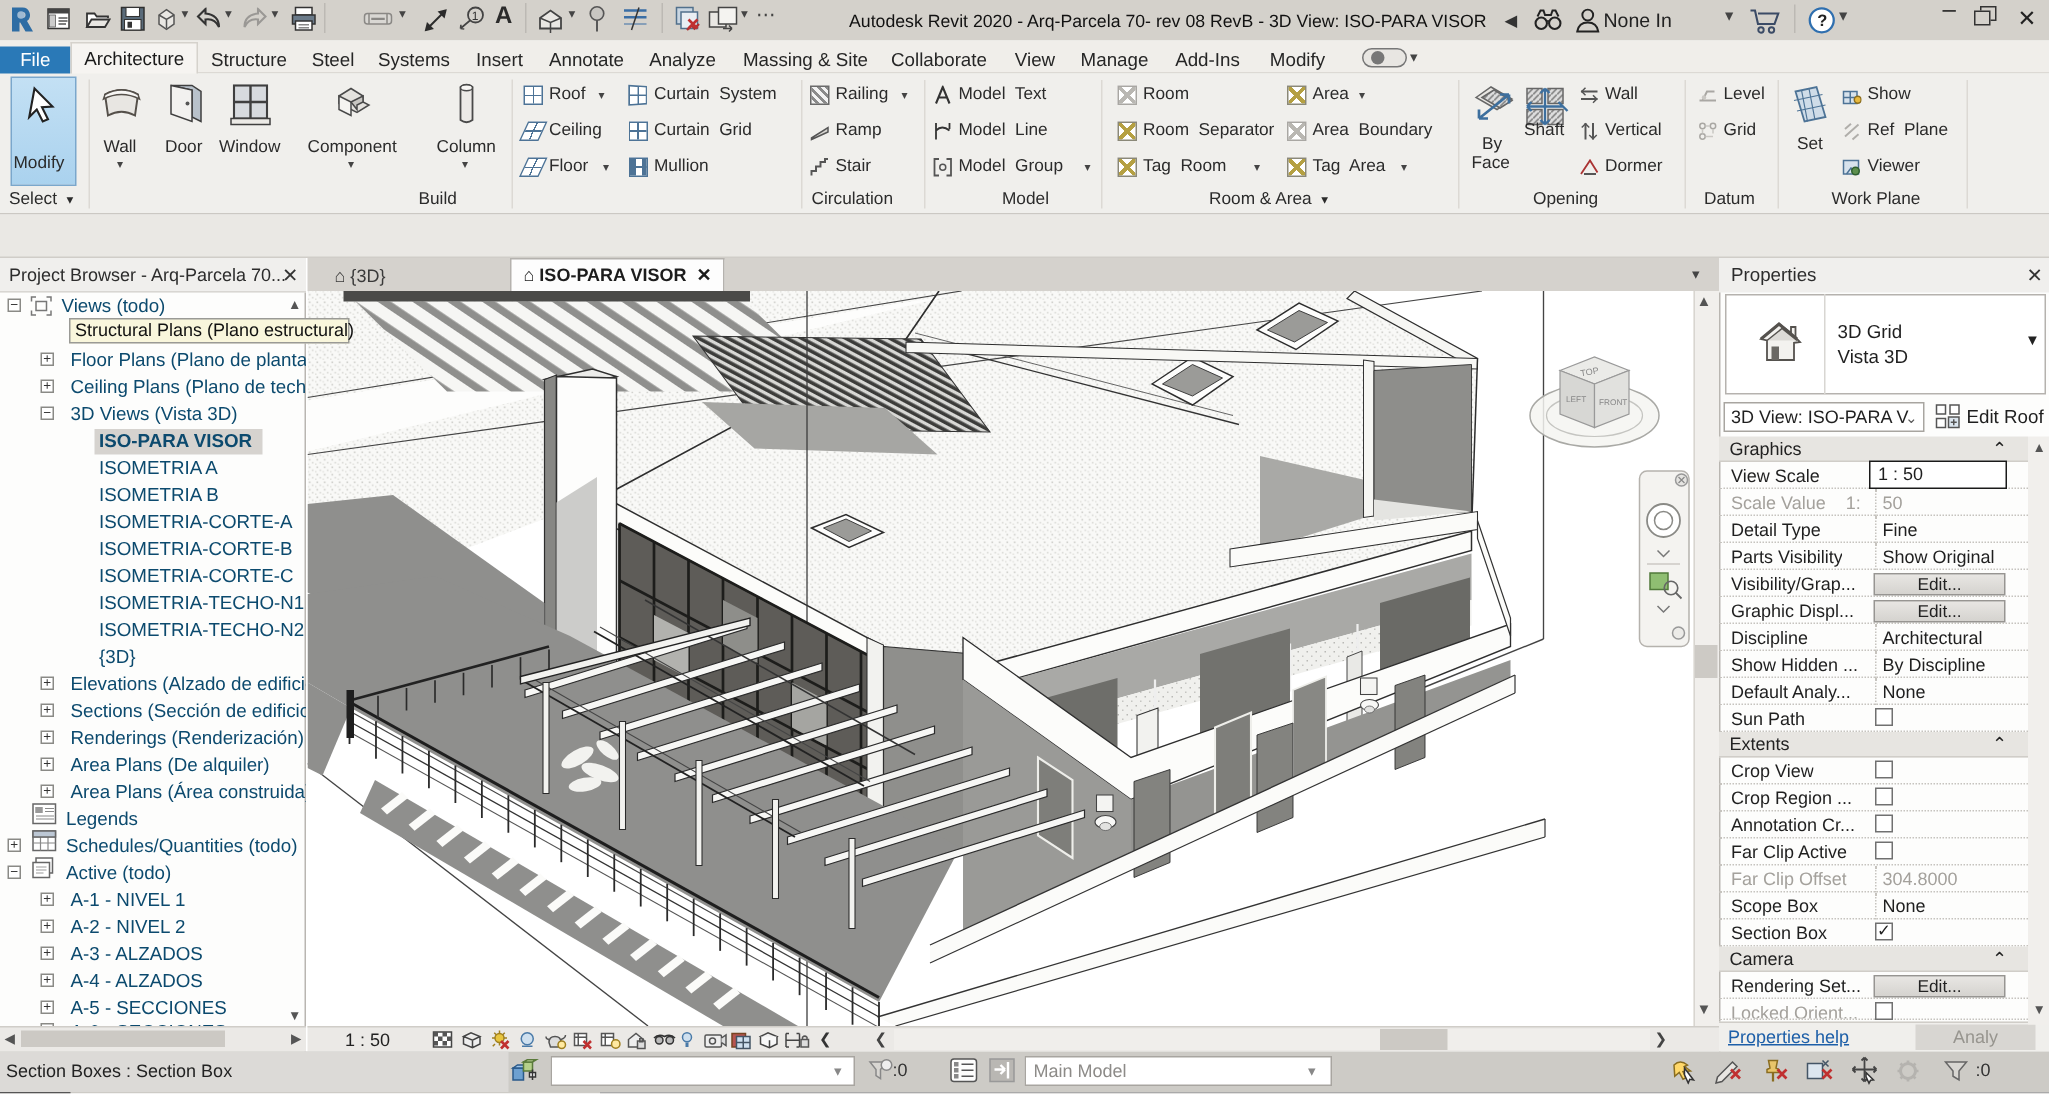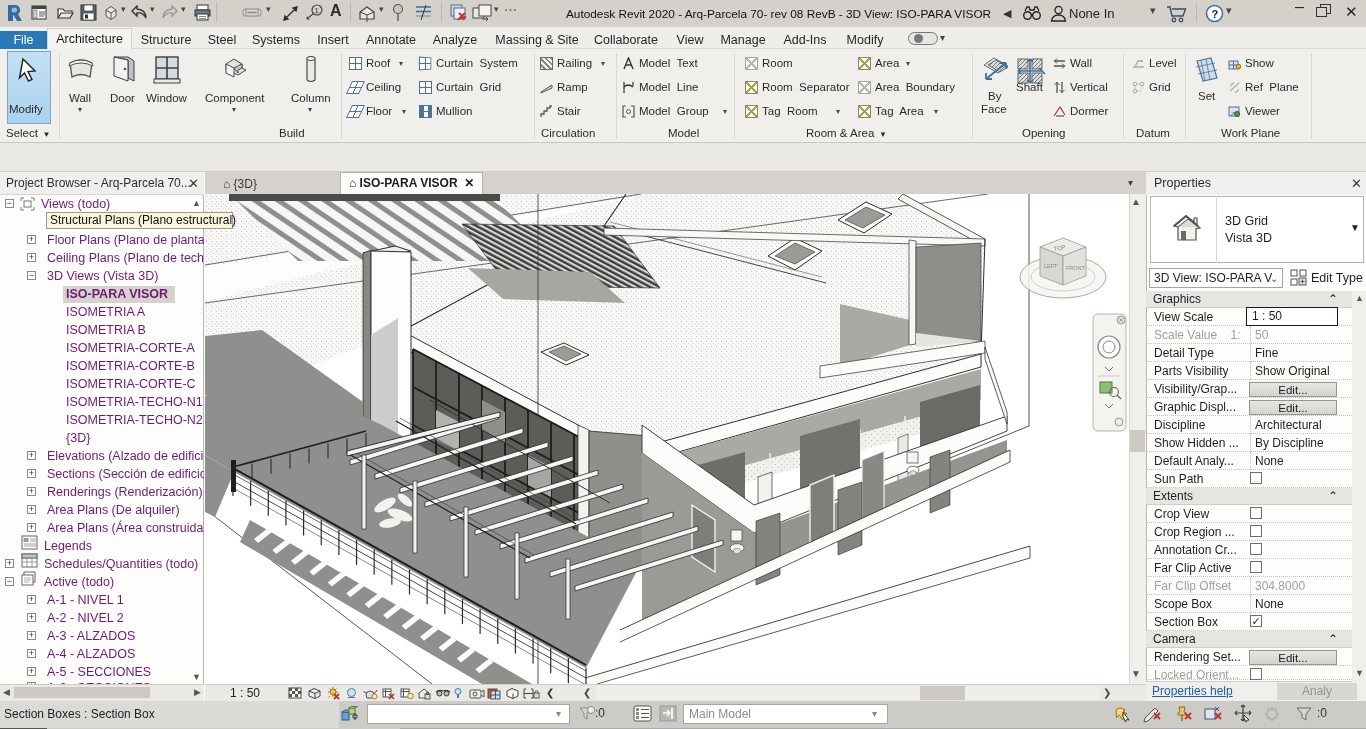--- a/index.html
+++ b/index.html
@@ -367,21 +367,21 @@
 </div>
 
 <div class="a gapstrip"></div>
 
 <div class="a pb"></div>
 <div class="a pbhead">Project Browser - Arq-Parcela 70...</div>
 <div class="a" style="left:188px;top:176px;font-size:13px;color:#333">✕</div>
 <div class="a" id="tree" style="left:0;top:195px;width:204px;height:489px;overflow:hidden">
 <style>
 .xb{position:absolute;width:9px;height:9px;background:#fff;border:1px solid #8a8a86;font-size:9px;line-height:7px;text-align:center;color:#333}
-.tr{position:absolute;font-size:12.5px;color:#701a75;white-space:nowrap;height:18px;line-height:18px}
+.tr{position:absolute;font-size:12.5px;color:#0c4a6e;white-space:nowrap;height:18px;line-height:18px}
 </style>
 <div class="xb" style="left:5px;top:4px">−</div>
     <svg class="a" style="left:20px;top:2px" width="15" height="14" viewBox="0 0 15 14">
       <path d="M1 4 V1 h3 M11 1 h3 v3 M14 10 v3 h-3 M4 13 H1 v-3" stroke="#777" fill="none"></path>
       <rect x="4" y="4" width="7" height="6" fill="none" stroke="#777"></rect>
     </svg>
     <div class="tr" style="left:41px;top:0">Views (todo)</div>
 
 <div class="xb" style="left:27px;top:40px">+</div>
     <div class="tr" style="left:47px;top:36px">Floor Plans (Plano de planta)</div>
@@ -774,21 +774,21 @@
 
 <div class="a" style="left:1149px;top:268px;width:134px;height:20px;background:#fff;border:1px solid #a8a5a0;font-size:12px;line-height:19px;padding-left:4px;color:#1f1f1f">3D View: ISO-PARA V</div>
 <div class="a" style="left:1270px;top:273px;font-size:10px;color:#555">⌄</div>
 <svg class="a" style="left:1290px;top:269px" width="17" height="17" viewBox="0 0 17 17">
       <rect x="1" y="1" width="6" height="6" fill="#fff" stroke="#555"></rect>
       <rect x="10" y="1" width="6" height="6" fill="#fff" stroke="#555"></rect>
       <rect x="1" y="10" width="6" height="6" fill="#fff" stroke="#555"></rect>
       <rect x="9" y="9" width="7" height="7" fill="#dce6ef" stroke="#555"></rect>
       <path d="M10.5 12.5 h4 M12.5 10.5 v4" stroke="#555"></path>
     </svg>
-<div class="a" style="left:1311px;top:271px;font-size:12.5px;color:#1f1f1f">Edit Type</div>
+<div class="a" style="left:1311px;top:271px;font-size:12.5px;color:#1f1f1f">Edit Roof</div>
 
 <div class="psec" style="top:291px">Graphics <span style="position:absolute;right:14px;font-weight:normal">⌃</span></div>
 <div class="prow" style="top:308px">
       <span class="plbl">View Scale</span>
     </div>
 <div class="a" style="left:1246px;top:307px;width:92px;height:19px;background:#fff;border:1.5px solid #1a1a1a;font-size:12px;line-height:17px;padding-left:5px">1 : 50</div>
 <div class="prow" style="top:326px">
       <span class="plbl gray">Scale Value&nbsp;&nbsp;&nbsp; 1:</span>
       <span class="pval gray">50</span>
     </div>

